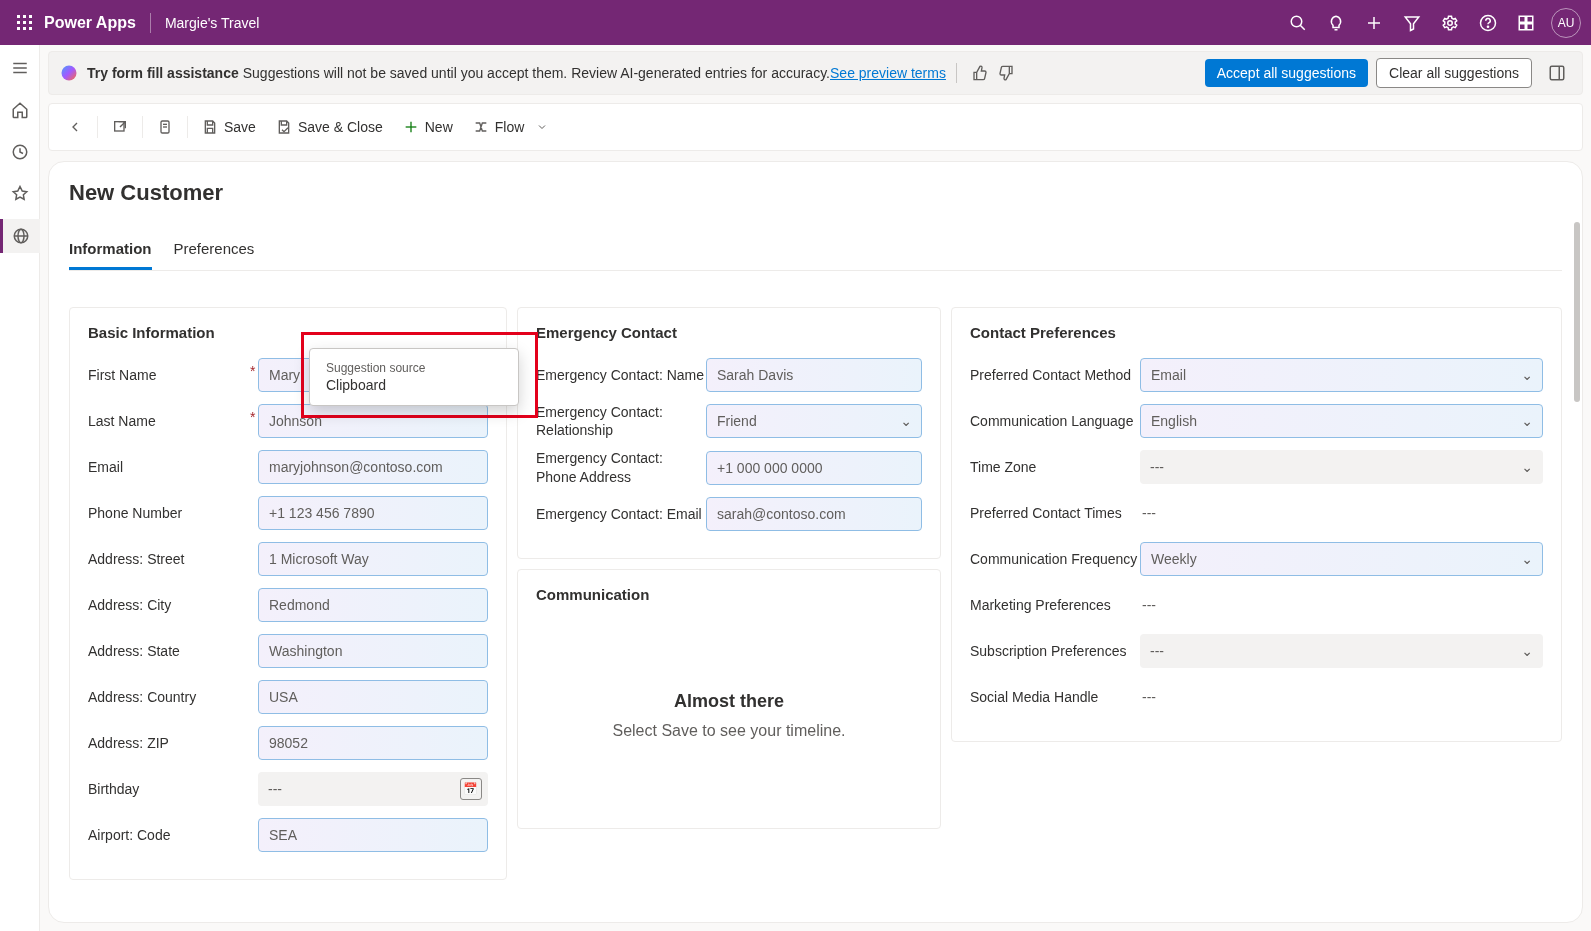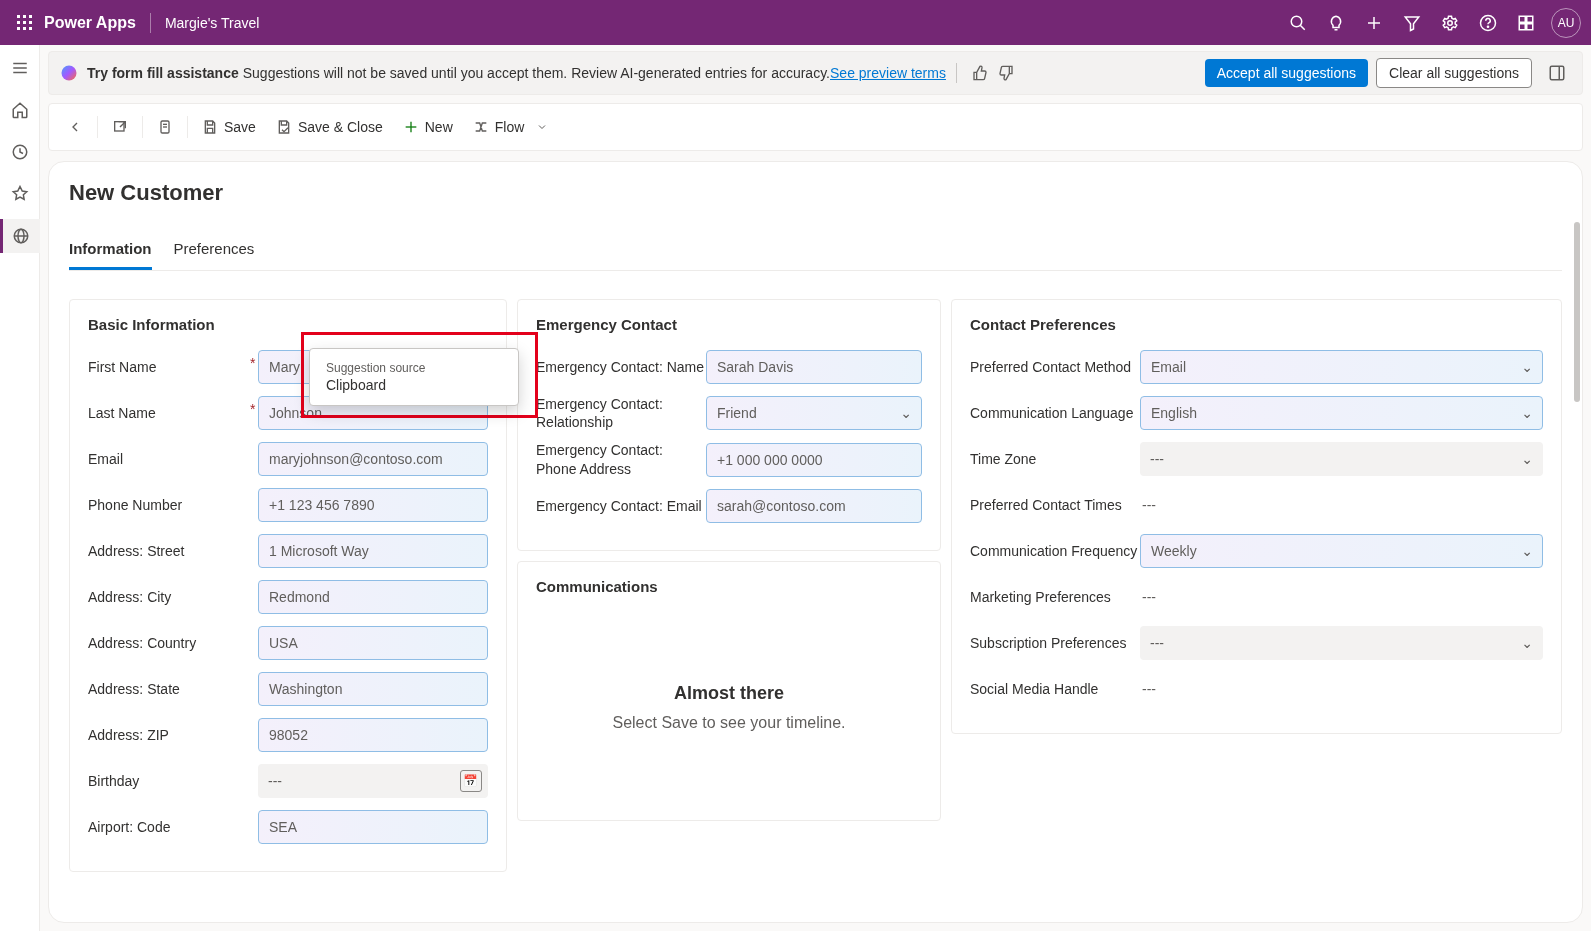--- a/index.html
+++ b/index.html
@@ -39,21 +39,21 @@
 
 .cmdbar { height:48px; background:#fff; border:1px solid #edebe9; margin:8px 8px 0 8px; display:flex; align-items:center; padding:0 8px; border-radius:4px; }
 .cmdbar .cmd { display:flex; align-items:center; gap:6px; padding:6px 10px; cursor:pointer; color:#323130;justify-content:space-between; }
 .cmdbar .cmd .ico { color:#605e5c; }
 .cmdbar .cmd.green .ico { color:#107c10; }
 .cmdbar .vline { width:1px; height:22px; background:#edebe9; margin:0 4px; }
 
 
 .page-card { background:#fff; border:1px solid #edebe9; margin:10px 8px 8px 8px; border-radius:16px; padding:18px 20px 0 20px; flex:1; overflow:auto; position:relative; }
 .page-title { font-size:22px; font-weight:600; margin-bottom:28px; }
-.tabs { display:flex; gap:22px; border-bottom:1px solid #edebe9; margin-bottom:28px; }
+.tabs { display:flex; gap:22px; border-bottom:1px solid #edebe9; margin-bottom:36px; }
 .tab { padding:6px 0 10px 0; cursor:pointer; color:#323130; font-size:15px; }
 .tab.active { border-bottom:3px solid #0078d4; font-weight:600; }
 
 .sections { display:flex; gap:10px; align-items:flex-start; }
 .section { border:1px solid #edebe9; border-radius:4px; padding:16px 18px; }
 .section.basic { width:438px; }
 .section.emergency { width:424px; }
 .section.comms { width:424px; min-height:260px; display:flex; flex-direction:column; align-items:center; justify-content:center; }
 .section.prefs { flex:1; min-width:400px; }
 .col2-stack { display:flex; flex-direction:column; gap:10px; }
@@ -337,26 +337,26 @@
             </div>
           <div class="field-row">
               <div class="label">Address: Street</div>
               <div class="input-wrap"><input class="sugg-input" value="1 Microsoft Way" style=""></div>
             </div>
           <div class="field-row">
               <div class="label">Address: City</div>
               <div class="input-wrap"><input class="sugg-input" value="Redmond" style=""></div>
             </div>
           <div class="field-row">
+              <div class="label">Address: State</div>
+              <div class="input-wrap"><input class="sugg-input" value="Washington" style=""></div>
+            </div>
+          <div class="field-row">
               <div class="label">Address: Country</div>
               <div class="input-wrap"><input class="sugg-input" value="USA" style=""></div>
-            </div>
-          <div class="field-row">
-              <div class="label">Address: State</div>
-              <div class="input-wrap"><input class="sugg-input" value="Washington" style=""></div>
             </div>
           <div class="field-row">
               <div class="label">Address: ZIP</div>
               <div class="input-wrap"><input class="sugg-input" value="98052" style=""></div>
             </div>
           <div class="field-row">
               <div class="label">Birthday</div>
               <div class="input-wrap"><input class="plain-input" value="---" style=""><span class="date-ico">📅</span></div>
             </div>
           <div class="field-row">
@@ -380,21 +380,21 @@
                 <div class="label multi">Emergency Contact: Phone Address</div>
                 <div class="input-wrap"><input class="sugg-input" value="+1 000 000 0000" style=""></div>
               </div>
             <div class="field-row">
                 <div class="label multi">Emergency Contact: Email</div>
                 <div class="input-wrap"><input class="sugg-input" value="sarah@contoso.com" style=""></div>
               </div>
           </div>
 
           <div class="section comms">
-            <div class="section-title" style="width:100%">Communications</div>
+            <div class="section-title" style="width:100%">Communication</div>
             <div style="flex:1"></div>
             <div class="comms-title">Almost there</div>
             <div class="comms-sub">Select Save to see your timeline.</div>
             <div style="flex:1"></div>
           </div>
         </div>
 
         <div class="section prefs">
           <div class="section-title">Contact Preferences</div>
           <div class="field-row">

